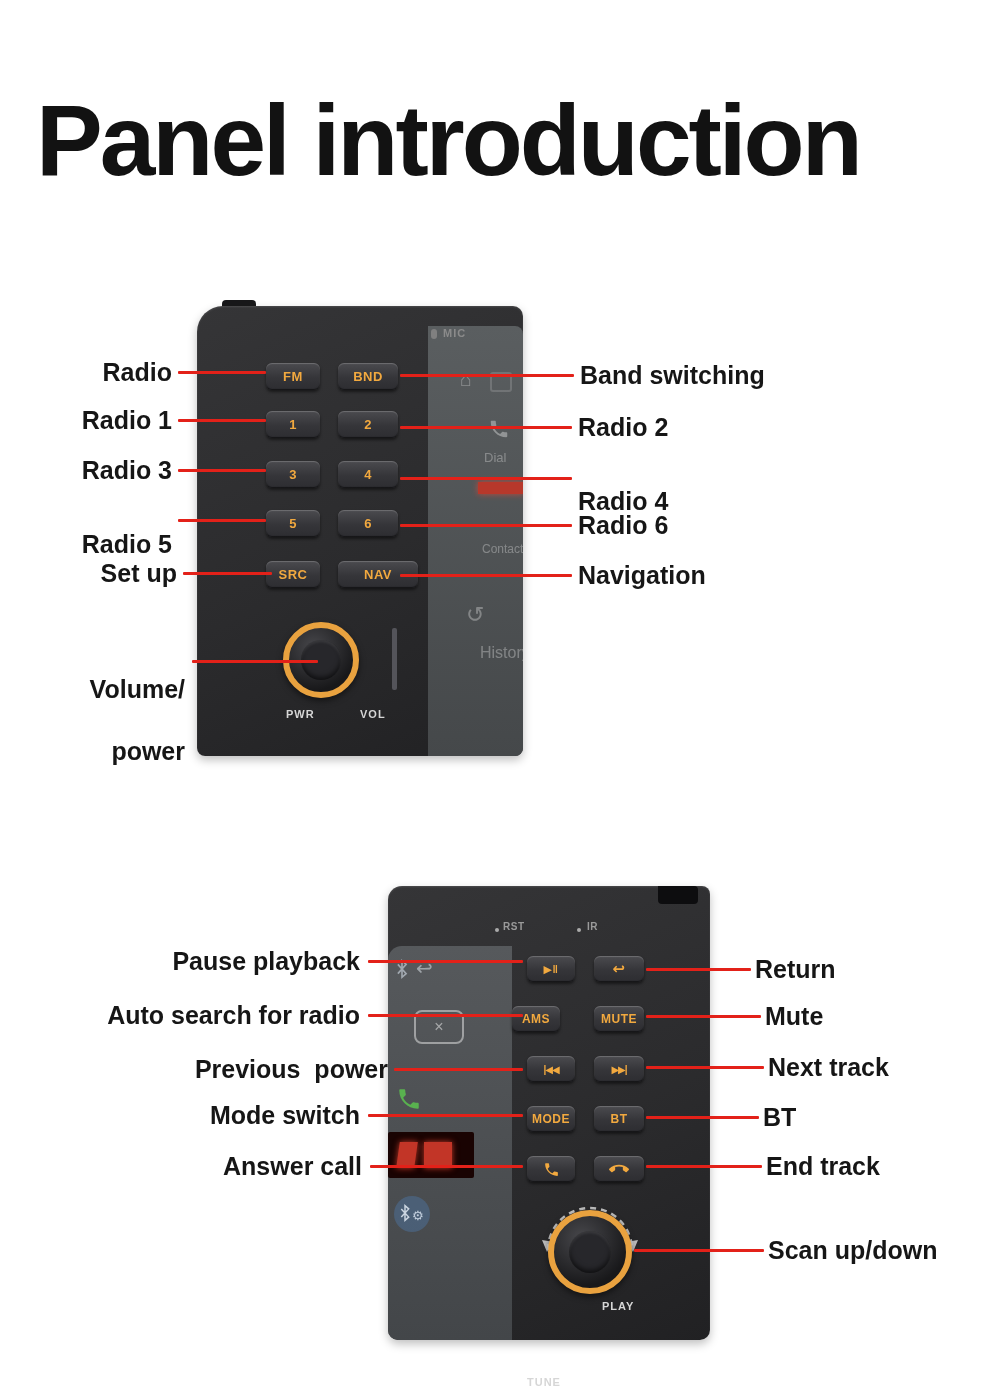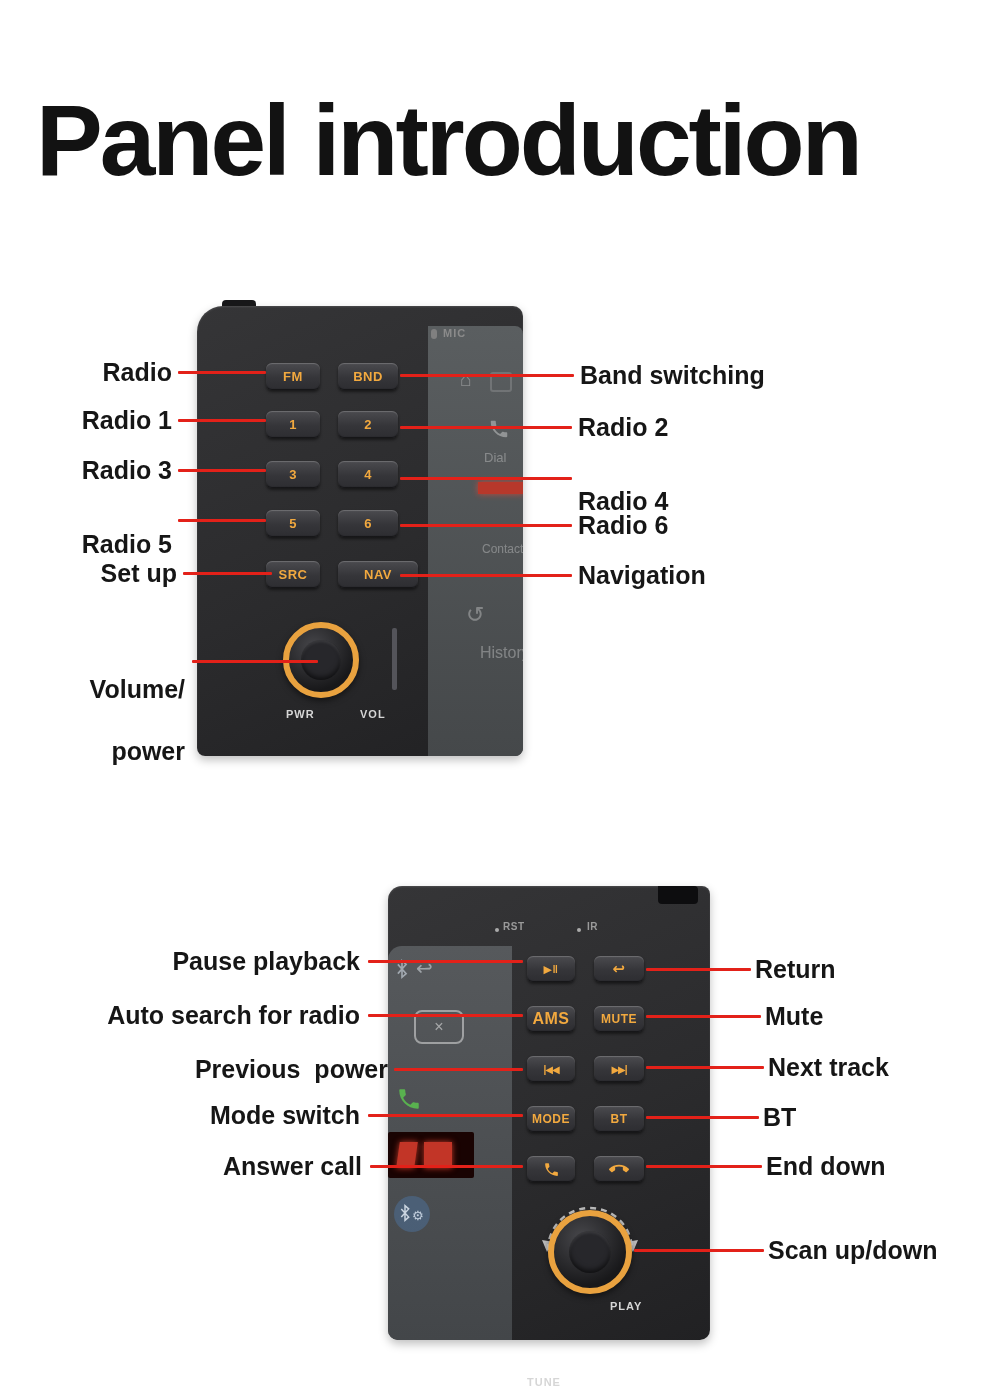--- a/index.html
+++ b/index.html
@@ -135,21 +135,21 @@
   </div>
 </div>
 
 <div class="led" style="left:495px;top:928px;"></div>
 <div class="tiny" style="left:503px;top:921px;">RST</div>
 <div class="led" style="left:577px;top:928px;"></div>
 <div class="tiny" style="left:587px;top:921px;">IR</div>
 
 <div class="btn b2" style="left:527px;top:956px;width:48px;font-size:11px;">▶‖</div>
 <div class="btn b2" style="left:594px;top:956px;width:50px;font-size:15px;">↩</div>
-<div class="btn b2" style="left:527px;top:1006px;width:48px;font-size:16px;">AMS</div>
+<div class="btn b2" style="left:512px;top:1006px;width:48px;font-size:12px;">AMS</div>
 <div class="btn b2" style="left:594px;top:1006px;width:50px;font-size:12px;">MUTE</div>
 <div class="btn b2" style="left:527px;top:1056px;width:48px;font-size:10px;letter-spacing:-1px;">|◀◀</div>
 <div class="btn b2" style="left:594px;top:1056px;width:50px;font-size:10px;letter-spacing:-1px;">▶▶|</div>
 <div class="btn b2" style="left:527px;top:1106px;width:48px;font-size:12px;">MODE</div>
 <div class="btn b2" style="left:594px;top:1106px;width:50px;font-size:12px;">BT</div>
 <div class="btn b2" style="left:527px;top:1156px;width:48px;">
   <svg width="17" height="17" viewBox="0 0 24 24">
     <path fill="#f2a93f" d="M6.62 10.79c1.44 2.83 3.76 5.14 6.59 6.59l2.2-2.2c.27-.27.67-.36 1.02-.24 1.12.37 2.33.57 3.57.57.55 0 1 .45 1 1V20c0 .55-.45 1-1 1-9.39 0-17-7.61-17-17 0-.55.45-1 1-1h3.5c.55 0 1 .45 1 1 0 1.25.2 2.45.57 3.57.11.35.03.74-.25 1.02l-2.2 2.2z"></path>
   </svg>
 </div>
@@ -161,37 +161,37 @@
 
 <svg style="position:absolute;left:536px;top:1192px;" width="108" height="62" viewBox="0 0 108 62">
   <path d="M12 58 A 42 42 0 0 1 96 58" fill="none" stroke="#d6d6d6" stroke-width="2.5" stroke-dasharray="6 5" opacity="0.85"></path>
   <polygon points="6,48 18,50 11,60" fill="#d6d6d6" opacity="0.85"></polygon>
   <polygon points="102,48 90,50 97,60" fill="#d6d6d6" opacity="0.85"></polygon>
 </svg>
 <div class="knob" style="left:548px;top:1210px;width:72px;height:72px;">
   <div class="knob-in" style="width:42px;height:42px;margin:15px;"></div>
 </div>
 <div class="cap" style="left:527px;top:1376px;">TUNE</div>
-<div class="cap" style="left:602px;top:1300px;margin-left:8px;">PLAY</div>
+<div class="cap" style="left:602px;top:1300px;">PLAY</div>
 
 <div class="clabel" style="right:640px;top:946px;">Pause playback</div>
 <div class="clabel" style="right:640px;top:1000px;margin-left:40px;">Auto search for radio</div>
 <div class="clabel" style="right:612px;top:1054px;">Previous  power</div>
 <div class="clabel" style="right:640px;top:1100px;">Mode switch</div>
 <div class="clabel" style="right:638px;top:1151px;text-align:right;">Answer call</div>
 <div class="cline" style="left:368px;top:960px;width:155px;"></div>
 <div class="cline" style="left:368px;top:1014px;width:155px;"></div>
 <div class="cline" style="left:394px;top:1068px;width:129px;"></div>
 <div class="cline" style="left:368px;top:1114px;width:155px;"></div>
 <div class="cline" style="left:370px;top:1165px;width:153px;"></div>
 
 <div class="clabel" style="left:755px;top:954px;">Return</div>
 <div class="clabel" style="left:765px;top:1001px;">Mute</div>
 <div class="clabel" style="left:768px;top:1052px;">Next track</div>
 <div class="clabel" style="left:763px;top:1102px;">BT</div>
-<div class="clabel" style="left:766px;top:1151px;">End down</div>
+<div class="clabel" style="left:766px;top:1151px;">End track</div>
 <div class="clabel" style="left:768px;top:1235px;">Scan up/down</div>
 <div class="cline" style="left:646px;top:968px;width:105px;"></div>
 <div class="cline" style="left:646px;top:1015px;width:115px;"></div>
 <div class="cline" style="left:646px;top:1066px;width:118px;"></div>
 <div class="cline" style="left:646px;top:1116px;width:113px;"></div>
 <div class="cline" style="left:646px;top:1165px;width:116px;"></div>
 <div class="cline" style="left:634px;top:1249px;width:130px;"></div>
 
 </body></html>

